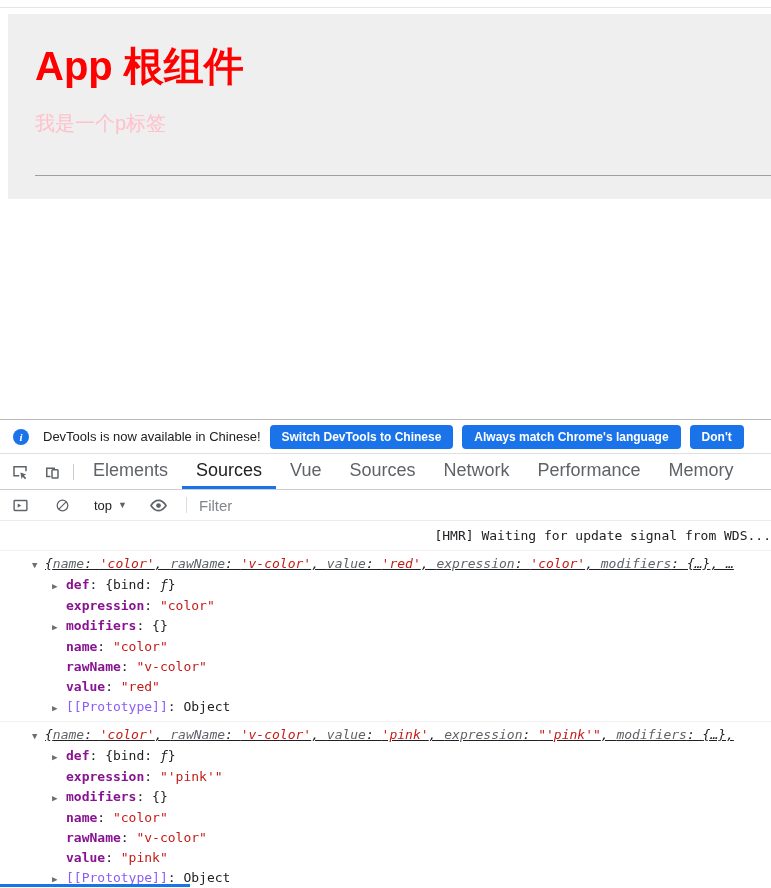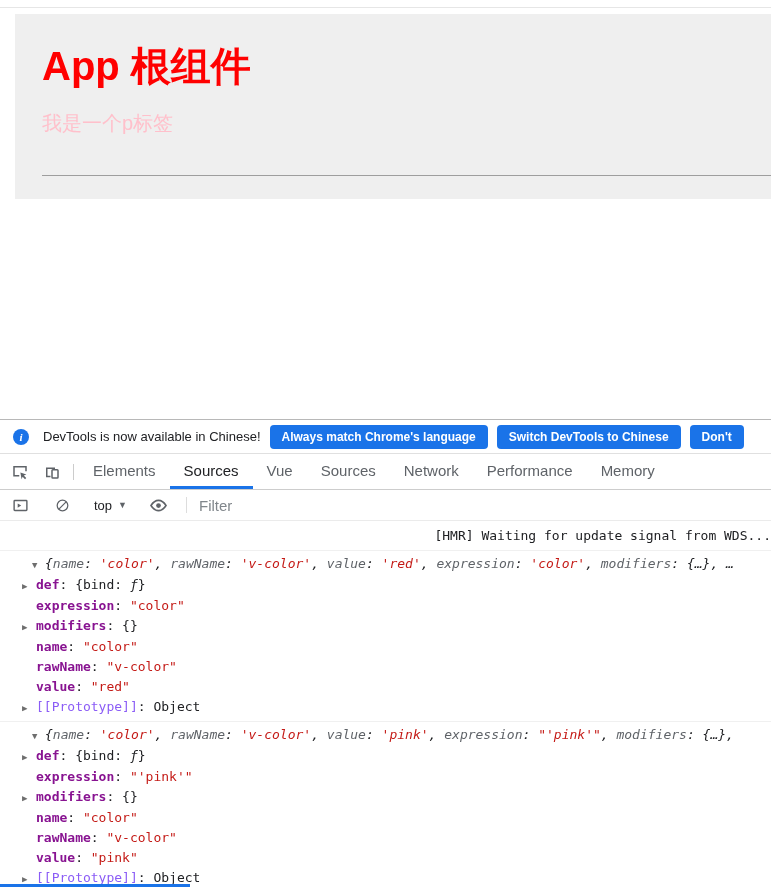--- a/index.html
+++ b/index.html
@@ -2,50 +2,50 @@
 <html><head>
 <meta charset="utf-8">
 <style>
   html,body{margin:0;padding:0;}
   body{
     width:771px;height:888px;position:relative;overflow:hidden;
     background:#ffffff;font-family:"Liberation Sans",sans-serif;
   }
   
   .top-rule{position:absolute;top:7px;left:0;width:100%;height:1px;background:#e6e6e6;}
-  .app-box{position:absolute;top:14px;left:15px;right:0;height:185px;background:#efefef;padding-left:27px;box-sizing:border-box;}
+  .app-box{position:absolute;top:14px;left:8px;right:0;height:185px;background:#efefef;padding-left:27px;box-sizing:border-box;}
   .app-heading{margin:0;padding-top:30px;font-size:40px;font-weight:bold;line-height:1.1;}
   .app-paragraph{margin:22px 0 0 0;font-size:20px;}
   .app-hr{border:none;border-top:1px solid #9e9e9e;margin:38px 0 0 0;}
   
   .devtools{position:absolute;top:419px;bottom:0;left:0;right:0;border-top:1px solid #b8b8b8;background:#fff;display:flex;flex-direction:column;}
   .infobar{height:33px;flex:0 0 33px;display:flex;align-items:center;padding-left:13px;border-bottom:1px solid #e0e0e0;white-space:nowrap;}
   .info-icon{width:16px;height:16px;border-radius:50%;background:#1a73e8;color:#fff;font:italic bold 11px "Liberation Serif",serif;display:flex;align-items:center;justify-content:center;flex:0 0 16px;}
   .infobar-msg{margin-left:14px;font-size:13px;color:#202124;}
   .ib-btn{margin-left:9px;background:#1a73e8;color:#fff;border:none;border-radius:4px;font-family:"Liberation Sans",sans-serif;font-size:12px;font-weight:bold;padding:5px 12px;white-space:nowrap;flex:0 0 auto;cursor:pointer;}
   .tabbar{height:35px;flex:0 0 35px;display:flex;align-items:stretch;border-bottom:1px solid #cdcdcd;}
   .tb-iconbtn{display:flex;align-items:center;padding:0 7px;cursor:pointer;}
   .tb-sep{width:1px;height:16px;background:#ccc;align-self:center;margin:0 5px;}
   .tabs{display:flex;}
-  .tab{padding:0 14px;line-height:33px;font-size:15px;color:#5f6368;cursor:pointer;white-space:nowrap;}
+  .tab{padding:0 14px;line-height:33px;font-size:18px;color:#5f6368;cursor:pointer;white-space:nowrap;}
   .tab.selected{color:#202124;box-shadow:inset 0 -3px 0 #1a73e8;}
   .con-toolbar{height:30px;flex:0 0 30px;display:flex;align-items:center;padding-left:4px;border-bottom:1px solid #ebebeb;}
   .ct-iconbtn{display:flex;align-items:center;padding:0 8px;cursor:pointer;}
   .ctx-select{display:flex;align-items:center;margin-left:16px;font-size:13px;color:#202124;cursor:pointer;}
   .ctx-caret{font-size:9px;color:#5f6368;margin-left:6px;}
   .ct-sep{width:1px;height:16px;background:#ddd;margin:0 10px;}
   .filter-input{border:none;outline:none;font-family:"Liberation Sans",sans-serif;font-size:15px;width:180px;color:#202124;}
   .filter-input::placeholder{color:#80868b;}
   
   .console-area{flex:1;overflow:hidden;position:relative;font-family:"DejaVu Sans Mono","Liberation Mono",monospace;font-size:13px;color:#202124;}
   .console-row{padding:6px 0 6px 24px;line-height:17px;border-bottom:1px solid #f0f0f0;white-space:nowrap;text-align:right;}
   .console-group{padding:3px 0;border-bottom:1px solid #f0f0f0;}
-  .preview-row{padding-left:45px;line-height:20px;white-space:nowrap;font-style:italic;overflow:hidden;}
+  .preview-row{padding-left:45px;line-height:20px;white-space:nowrap;font-style:italic;overflow:hidden;text-decoration:underline;}
   .tri{display:inline-block;width:13px;margin-left:-13px;font-size:9px;color:#6e6e6e;font-style:normal;cursor:pointer;}
-  .prop-row{padding-left:36px;line-height:20px;white-space:nowrap;overflow:hidden;}
+  .prop-row{padding-left:66px;line-height:20px;white-space:nowrap;overflow:hidden;}
   .tri2{display:inline-block;width:14px;margin-left:-14px;font-size:9px;color:#6e6e6e;cursor:pointer;}
   .sg-punct,.sg-object{color:#202124;}
   .sg-key{color:#5f6368;}
   .sg-string{color:#c41a16;}
   .pk-normal{color:#881391;font-weight:bold;}
   .pk-internal{color:#8b5cf6;}
   .pcolon{color:#202124;}
   .pv-string{color:#c41a16;}
   .pv-object{color:#202124;}
   .prop-row em{font-style:italic;}
@@ -59,22 +59,22 @@
   <h1 class="app-heading" style="color: rgb(255, 0, 0);">App 根组件</h1>
   <p class="app-paragraph" style="color: rgb(255, 192, 203);">我是一个p标签</p>
   <hr class="app-hr">
 </div>
 
 <div class="devtools">
 
   <div class="infobar">
     <span class="info-icon">i</span>
     <span class="infobar-msg">DevTools is now available in Chinese!</span>
+    <button class="ib-btn">Switch DevTools to Chinese</button>
     <button class="ib-btn">Always match Chrome's language</button>
-    <button class="ib-btn">Switch DevTools to Chinese</button>
     <button class="ib-btn">Don't</button>
   </div>
 
   <div class="tabbar">
     <span class="tb-iconbtn" style="margin-left:4px;">
       <svg width="18" height="18" viewBox="0 0 24 24">
           <path fill="#5f6368" d="M3 4v14h8v-2H5V6h14v5h2V4z"></path>
           <path fill="#5f6368" d="M12.5 12.5l8 2.8-3.4 1.4 3.2 3.2-1.6 1.6-3.2-3.2-1.4 3.4z"></path>
         </svg>
     </span>

